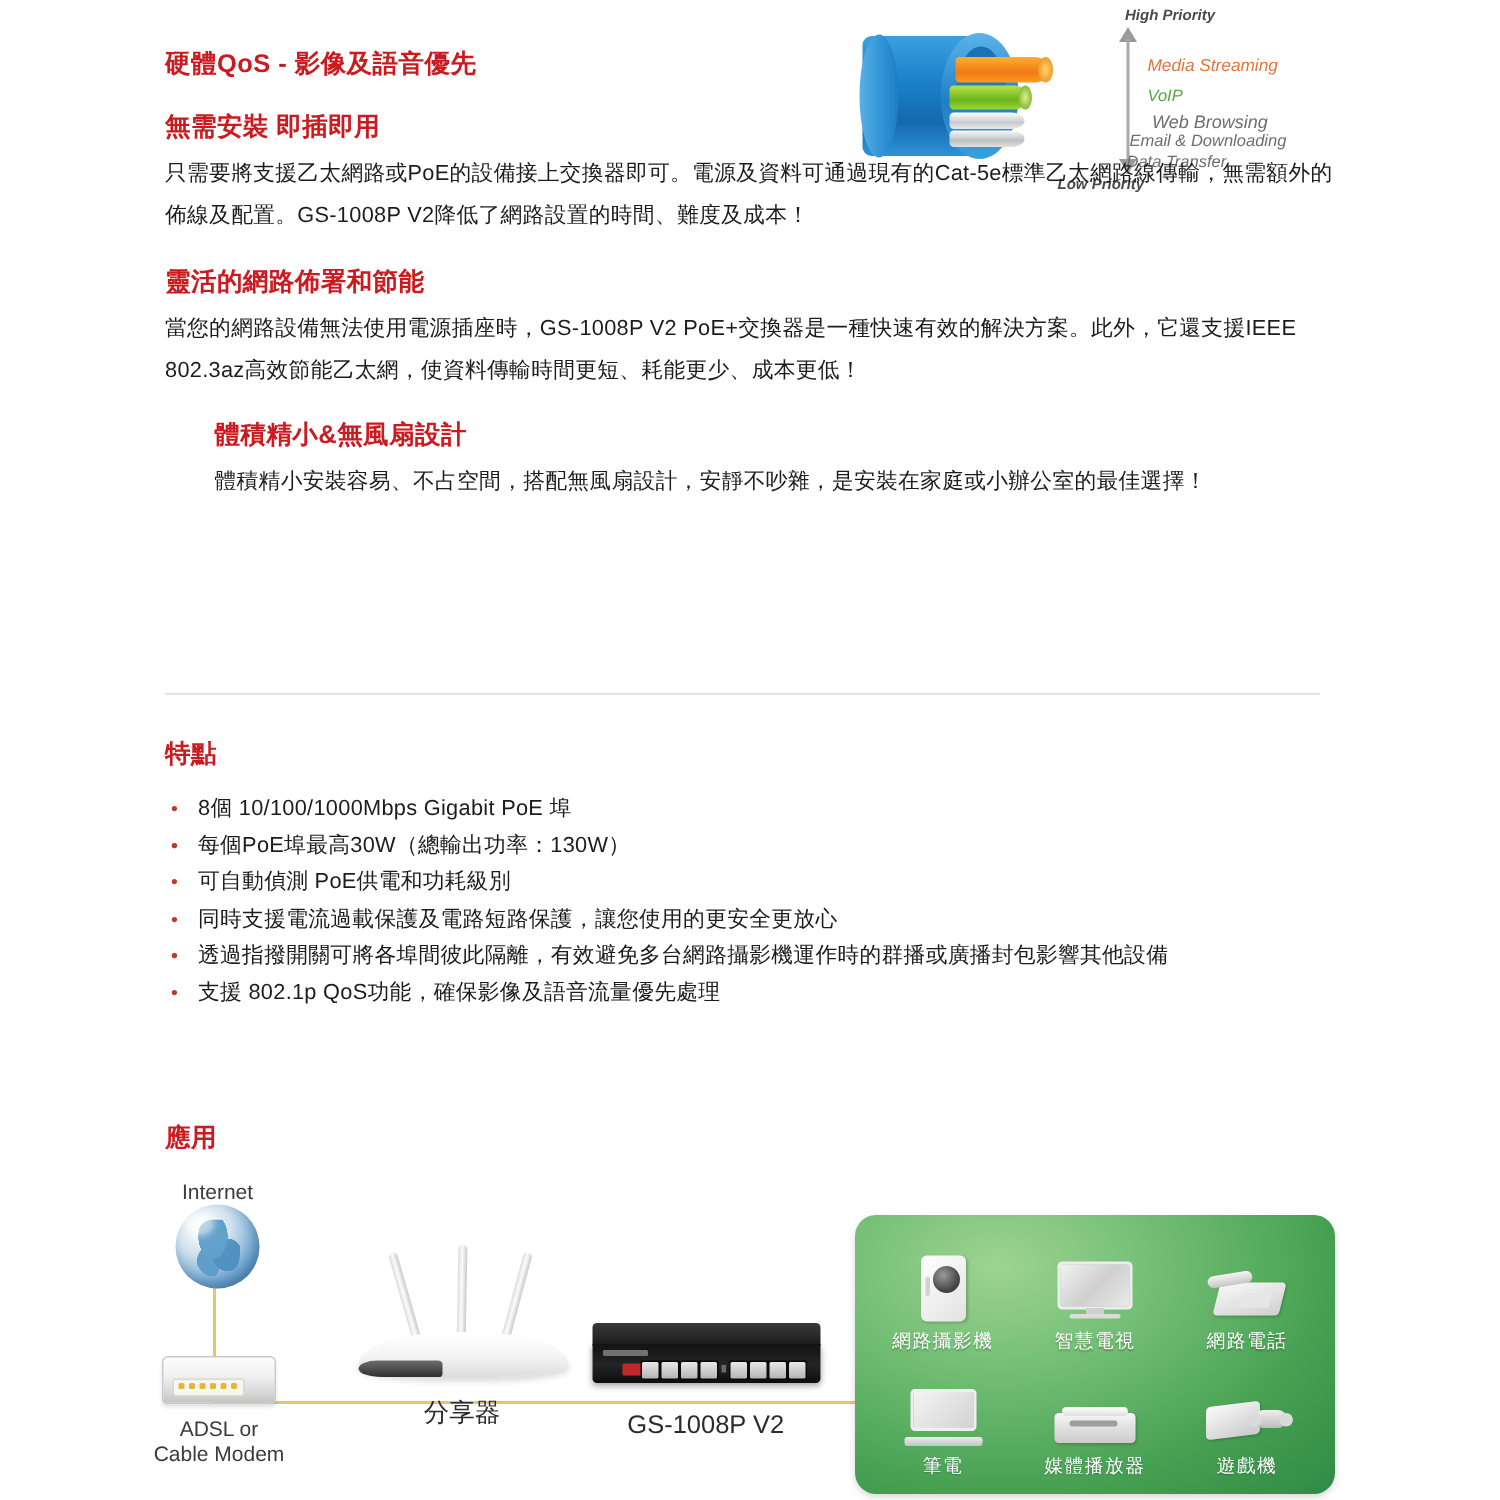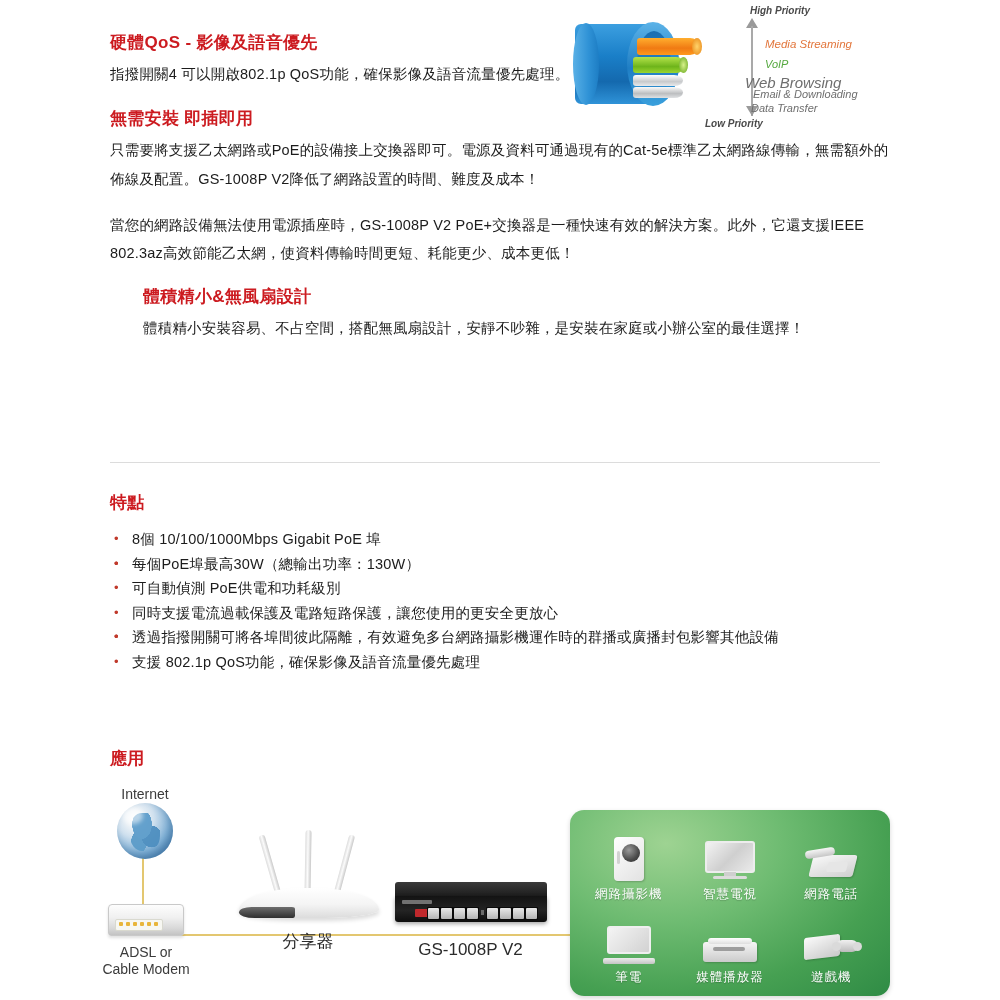--- a/index.html
+++ b/index.html
@@ -219,21 +219,21 @@
 
   .arrow-line{position:absolute;left:186px;top:24px;width:2px;height:90px;background:#a9a9a9;}
   .arr-up{position:absolute;left:181px;top:16px;width:0;height:0;border-left:6px solid transparent;border-right:6px solid transparent;border-bottom:10px solid #9a9a9a;}
   .arr-dn{position:absolute;left:181px;top:104px;width:0;height:0;border-left:6px solid transparent;border-right:6px solid transparent;border-top:10px solid #9a9a9a;}
 
   .qlab{position:absolute;font-style:italic;font-size:10.5px;white-space:nowrap;font-family:"Liberation Sans",sans-serif;}
   .q-high{left:185px;top:3px;color:#4a4a4a;font-weight:bold;font-size:10px;}
   .q-low{left:140px;top:116px;color:#4a4a4a;font-weight:bold;font-size:10px;}
   .q-media{left:200px;top:36px;color:#e2763c;font-size:11.5px;}
   .q-voip{left:200px;top:56px;color:#54a83e;font-size:11px;}
-  .q-web{left:180px;top:72px;color:#6e6e6e;font-size:15px;}
+  .q-web{left:203px;top:72px;color:#6e6e6e;font-size:12px;}
   .q-email{left:188px;top:86px;color:#6e6e6e;font-size:11px;}
   .q-data{left:186px;top:100px;color:#6e6e6e;font-size:11px;}
 </style>
 </head>
 <body>
 
 <div class="page">
 
   <div class="qos">
     <div class="cable">
@@ -256,29 +256,29 @@
     <div class="qlab q-web">Web Browsing</div>
     <div class="qlab q-email">Email &amp; Downloading</div>
     <div class="qlab q-data">Data Transfer</div>
     <div class="qlab q-low">Low Priority</div>
   </div>
 
   <div class="content">
 
     <div class="block" style="width:460px;margin-top:32px;">
       <h2 class="sec-title">硬體QoS - 影像及語音優先</h2>
-      <p class="sec-body">指撥開關4 可以開啟802.1p QoS功能，確保影像及語音流量優先處理。</p>
     </div>
 
     <div class="block" style="margin-top:20px;">
       <h2 class="sec-title">無需安裝 即插即用</h2>
       <p class="sec-body">只需要將支援乙太網路或PoE的設備接上交換器即可。電源及資料可通過現有的Cat-5e標準乙太網路線傳輸，無需額外的佈線及配置。GS-1008P V2降低了網路設置的時間、難度及成本！</p>
     </div>
 
     <div class="block" style="margin-top:18px;">
+      <h2 class="sec-title">靈活的網路佈署和節能</h2>
       <p class="sec-body">當您的網路設備無法使用電源插座時，GS-1008P V2 PoE+交換器是一種快速有效的解決方案。此外，它還支援IEEE 802.3az高效節能乙太網，使資料傳輸時間更短、耗能更少、成本更低！</p>
     </div>
 
     <div class="block" style="margin-top:18px;margin-left:33px;">
       <h2 class="sec-title">體積精小&amp;無風扇設計</h2>
       <p class="sec-body">體積精小安裝容易、不占空間，搭配無風扇設計，安靜不吵雜，是安裝在家庭或小辦公室的最佳選擇！</p>
     </div>
   </div>
 
   <div class="divider"></div>

